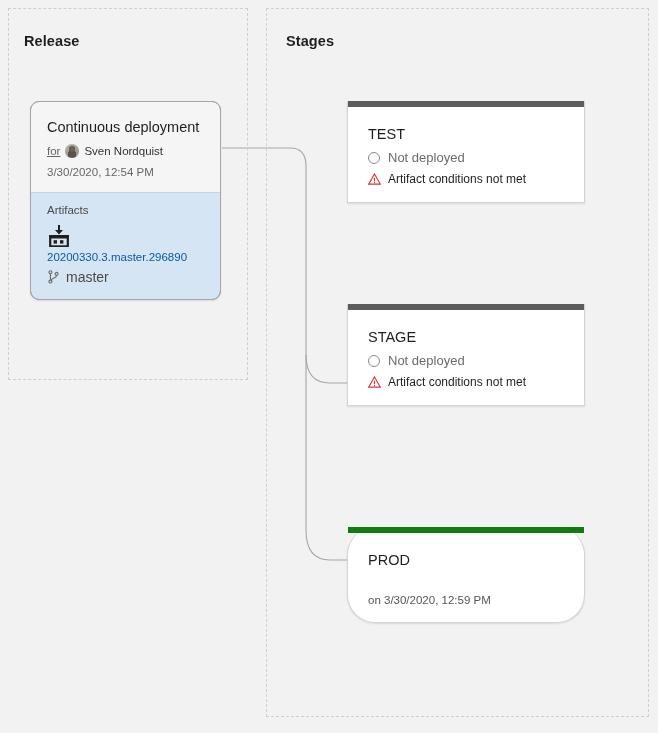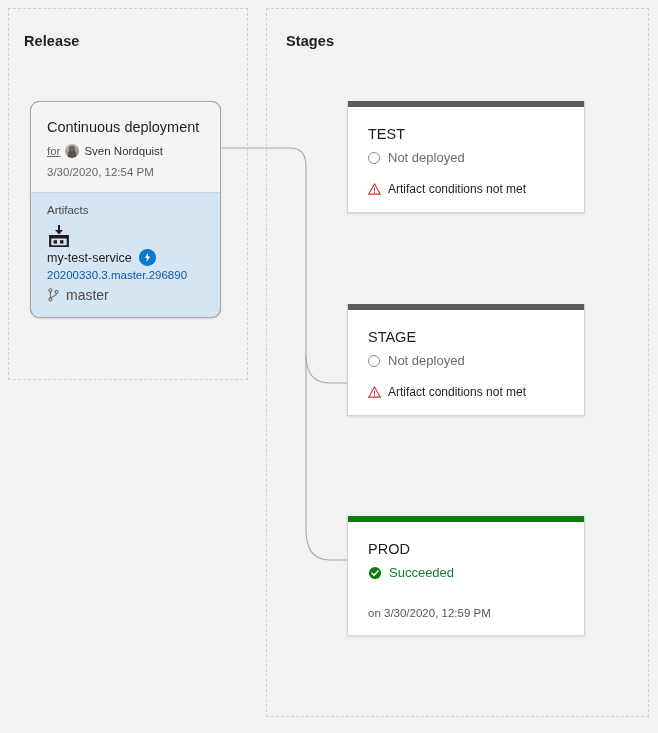--- a/index.html
+++ b/index.html
@@ -186,21 +186,21 @@
     border: 1.5px solid #8a8a8a;
     border-radius: 50%;
     margin-right: 8px;
     box-sizing: border-box;
     flex: none;
   }
   .check-icon { margin-right: 7px; flex: none; display: block; }
   .stage-note {
     display: flex;
     align-items: center;
-    margin-top: 14px;
+    margin-top: 4px;
     font-size: 12px;
     color: #1f1f1f;
   }
   .warn-icon { margin-right: 7px; flex: none; display: block; }
   .stage-time {
     margin-top: 24px;
     font-size: 11.5px;
     color: #555;
   }
 </style>
@@ -235,28 +235,20 @@
     <div class="artifacts-label">Artifacts</div>
 
     <svg class="artifact-icon" viewBox="0 0 24 22">
       <path d="M11 0 h2 v5 h3 l-4 4.5 -4 -4.5 h3 z" fill="#1f1f1f"></path>
       <rect x="2" y="10" width="20" height="2.4" fill="#1f1f1f"></rect>
       <rect x="3.2" y="12.4" width="17.6" height="9" fill="none" stroke="#1f1f1f" stroke-width="2.2"></rect>
       <rect x="6.6" y="15.2" width="3.4" height="3.4" fill="#1f1f1f"></rect>
       <rect x="13" y="15.2" width="3.4" height="3.4" fill="#1f1f1f"></rect>
     </svg>
 
-    <div class="artifact-row">
-      <span class="artifact-name">my-test-service</span>
-      <span class="pipeline-badge">
-        <svg width="11" height="11" viewBox="0 0 24 24" aria-hidden="true">
-          <path d="M13.5 2 L6 13 h5 l-1.5 9 L18 10 h-5.2 z" fill="#ffffff"></path>
-        </svg>
-      </span>
-    </div>
 
     <div class="artifact-version">20200330.3.master.296890</div>
 
     <div class="branch-row">
       <svg width="13" height="14" viewBox="0 0 14 16">
         <g fill="none" stroke="#6b6b6b" stroke-width="1.3">
           <circle cx="3.5" cy="2.6" r="1.7"></circle>
           <circle cx="3.5" cy="13.2" r="1.7"></circle>
           <circle cx="10.5" cy="4.4" r="1.7"></circle>
           <path d="M3.5 4.3 L3.5 11.5"></path>
@@ -299,26 +291,19 @@
       <svg class="warn-icon" width="13" height="12" viewBox="0 0 14 13">
         <path d="M7 1 L13.2 12 H0.8 Z" fill="none" stroke="#d13438" stroke-width="1.2"></path>
         <rect x="6.4" y="5" width="1.2" height="4" fill="#d13438"></rect>
         <rect x="6.4" y="9.8" width="1.2" height="1.2" fill="#d13438"></rect>
       </svg>
       <span>Artifact conditions not met</span>
     </div>
   </div>
 </div>
 
-<div class="stage-card" style="top:516px;">
+<div class="stage-card" style="top:527px;border-radius:28px;">
   <div class="stage-bar" style="background: rgb(16, 124, 16);"></div>
   <div class="stage-body">
     <div class="stage-name">PROD</div>
-    <div class="stage-status status-ok">
-      <svg class="check-icon" width="14" height="14" viewBox="0 0 16 16">
-        <circle cx="8" cy="8" r="7" fill="#107c10"></circle>
-        <path d="M4.6 8.2 L6.9 10.5 L11.4 5.6" fill="none" stroke="#ffffff" stroke-width="1.7" stroke-linecap="round" stroke-linejoin="round"></path>
-      </svg>
-      <span>Succeeded</span>
-    </div>
     <div class="stage-time">on 3/30/2020, 12:59 PM</div>
   </div>
 </div>
 
 </body></html>

